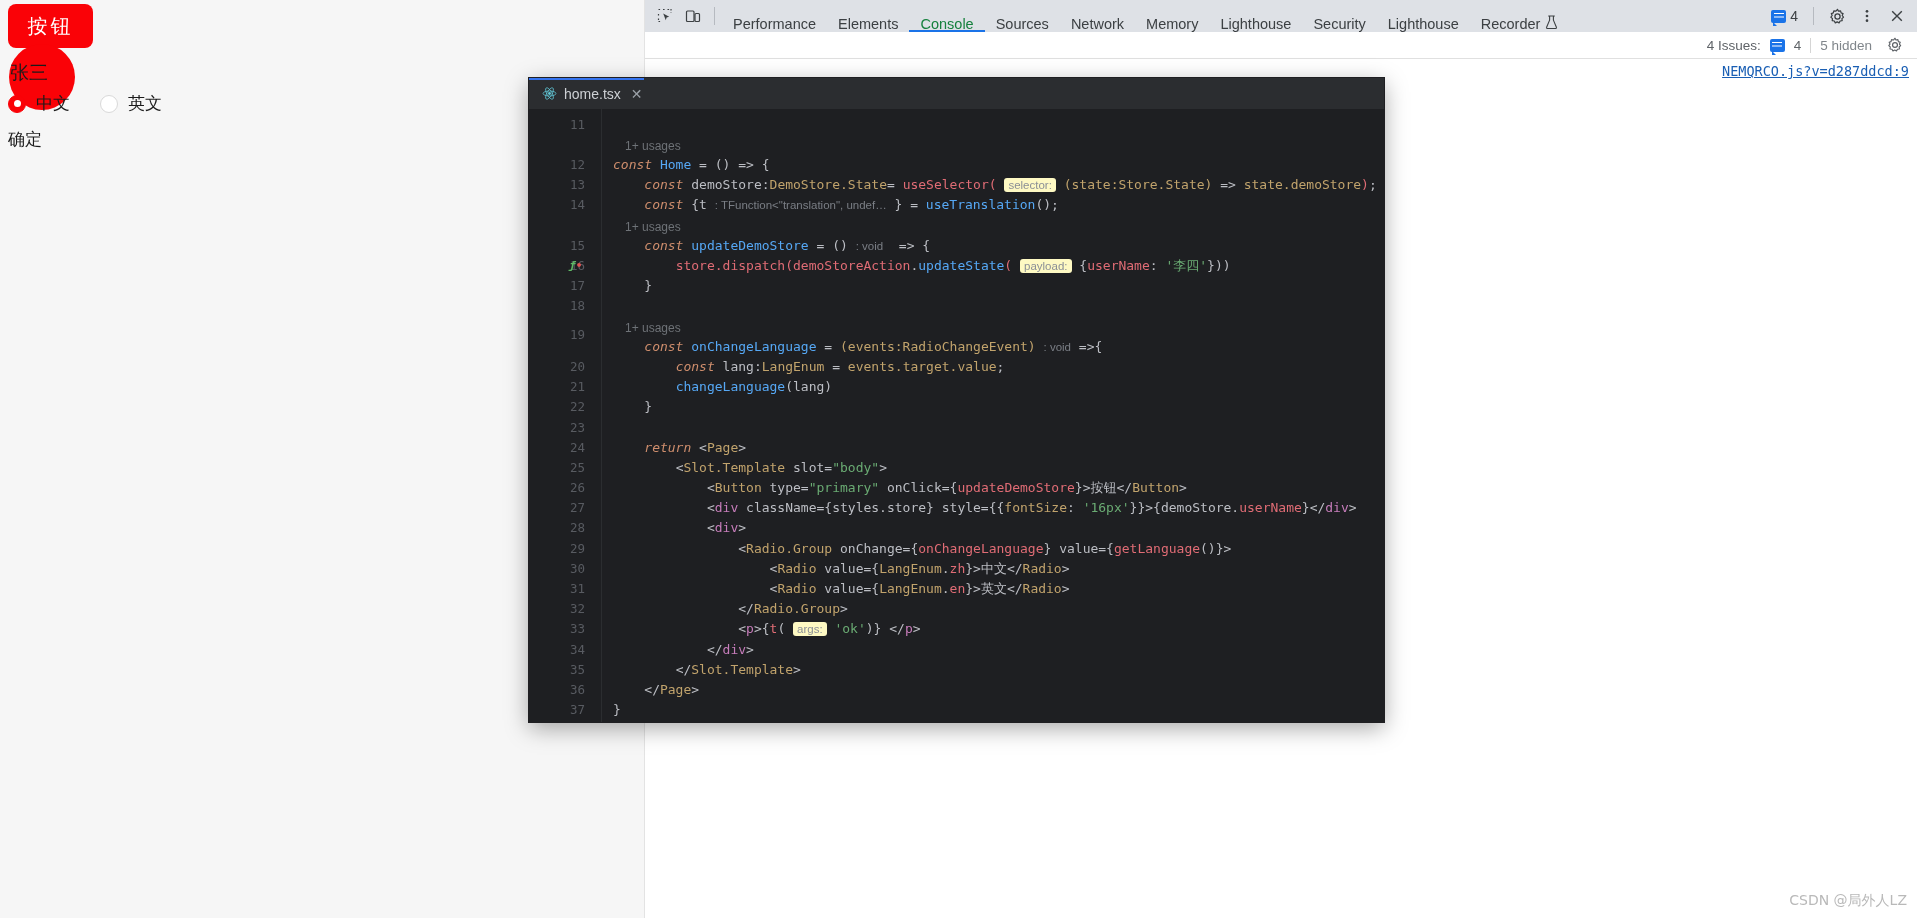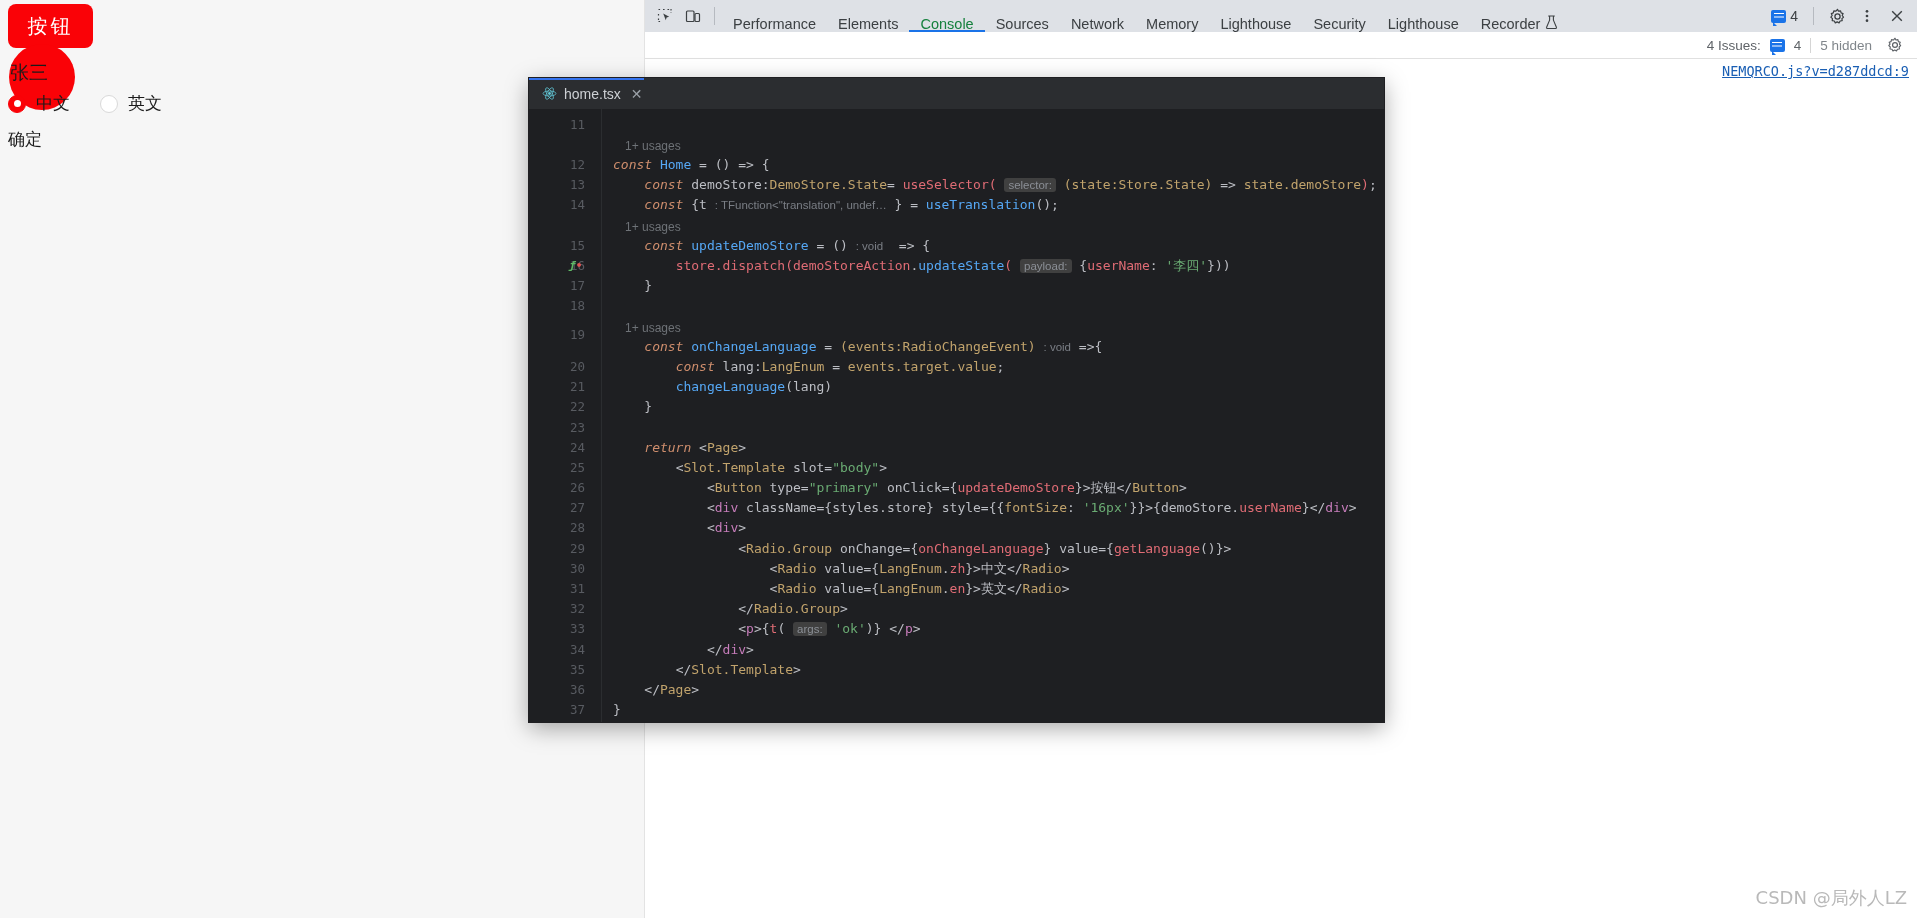--- a/index.html
+++ b/index.html
@@ -170,36 +170,36 @@
     position: absolute; left: 72px; top: 0; bottom: 0; width: 1px; background: #2b2d30;
   }
   .code-line {
     position: absolute; left: 84px; white-space: pre;
   }
   .usages {
     position: absolute; left: 96px; color: #6e7277; font-size: 12px;
     font-family: "Liberation Sans", sans-serif; font-style: normal;
   }
   .hint {
-    background: #404040; color: #8b8f96; border-radius: 3px;
+    background: #fef9c3; color: #8b8f96; border-radius: 3px;
     padding: 1px 4px; font-size: 11.5px; font-family: "Liberation Sans", sans-serif;
   }
   .t-kw   { color: #cf8e6d; font-style: italic; }
   .t-fn   { color: #56a8f5; }
   .t-type { color: #c1a36c; }
   .t-pun  { color: #bcbec4; }
   .t-red  { color: #e06c75; }
   .t-str  { color: #6aab73; }
   .t-tagn { color: #c77dbb; }
   .t-dim  { color: #7a7e85; font-size: 11.5px; font-family: "Liberation Sans", sans-serif; }
   .t-jsx  { color: #bcbec4; }
 
   .watermark {
     position: absolute; right: 10px; bottom: 8px;
-    color: #b9b9b9; font-size: 18px;
+    color: #b9b9b9; font-size: 14px;
     font-family: "DejaVu Sans", sans-serif;
   }
 </style>
 </head>
 <body>
 
 <div id="root">
 
   <div class="page-pane">
     <button class="primary-button">按钮</button>

